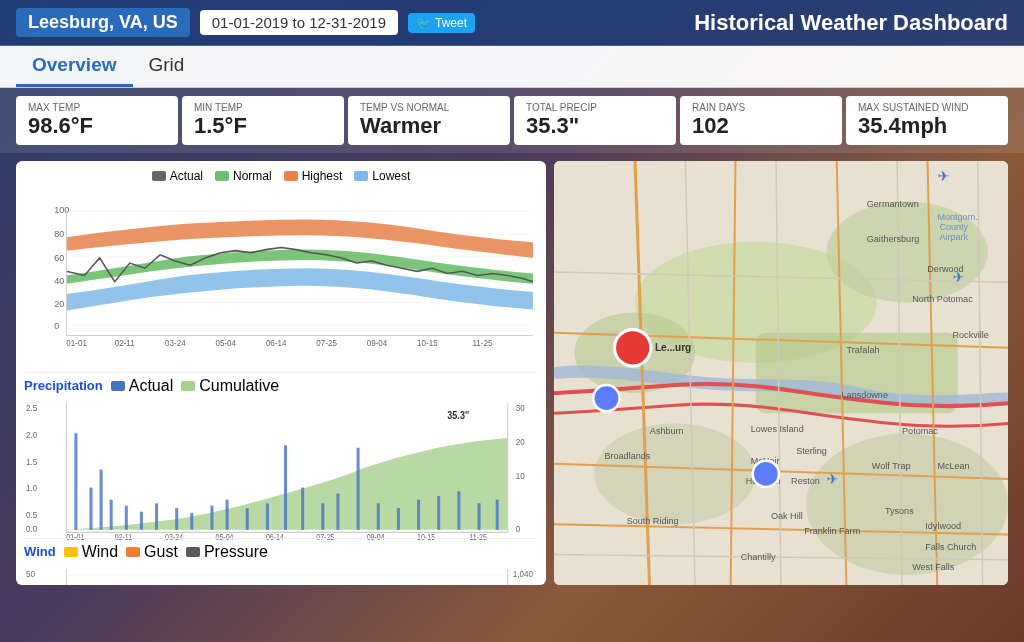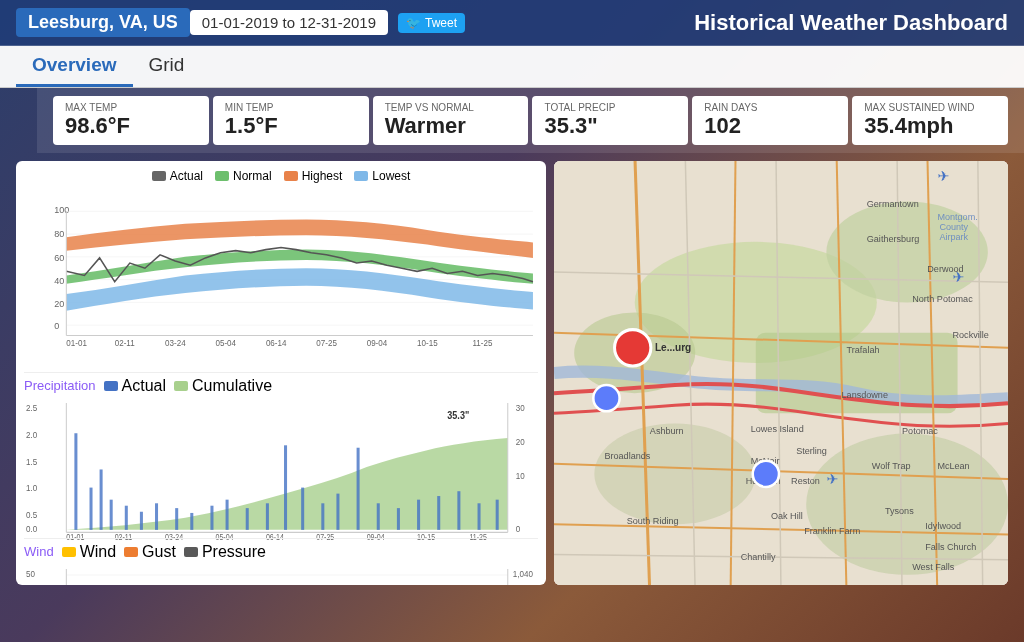--- a/index.html
+++ b/index.html
@@ -18,20 +18,21 @@
       background: rgba(30, 60, 120, 0.85);
       border-bottom: 1px solid rgba(255,255,255,0.2);
     }
     .location-badge {
       background: #2a6aba;
       color: white;
       font-weight: bold;
       font-size: 18px;
       padding: 4px 12px;
       border-radius: 4px;
+      margin-right: 10px;
     }
     .date-range-badge {
       background: white;
       color: #333;
       font-size: 15px;
       padding: 4px 12px;
       border-radius: 4px;
       margin-right: 10px;
     }
     .tweet-btn {
@@ -70,21 +71,20 @@
       border-bottom: 3px solid #2a6aba;
       color: #2a6aba;
       font-weight: bold;
     }
     
     .stats-row {
       display: flex;
       gap: 4px;
       padding: 8px 16px;
       background: rgba(255,255,255,0.1);
-      margin-left: 37px;
     }
     .stat-card {
       background: white;
       border-radius: 4px;
       padding: 6px 12px;
       flex: 1;
       min-width: 0;
     }
     .stat-label {
       font-size: 10px;
@@ -139,22 +139,22 @@
       height: 10px;
       border-radius: 2px;
     }
     
     .chart-container {
       flex: 1;
       position: relative;
     }
     .chart-title {
       font-size: 13px;
-      font-weight: normal;
-      color: #8b5cf6;
+      font-weight: bold;
+      color: #1d4ed8;
       margin-bottom: 2px;
     }
     
     .map-container {
       width: 100%;
       height: 100%;
       position: relative;
       background: #e8e0d8;
       overflow: hidden;
     }

